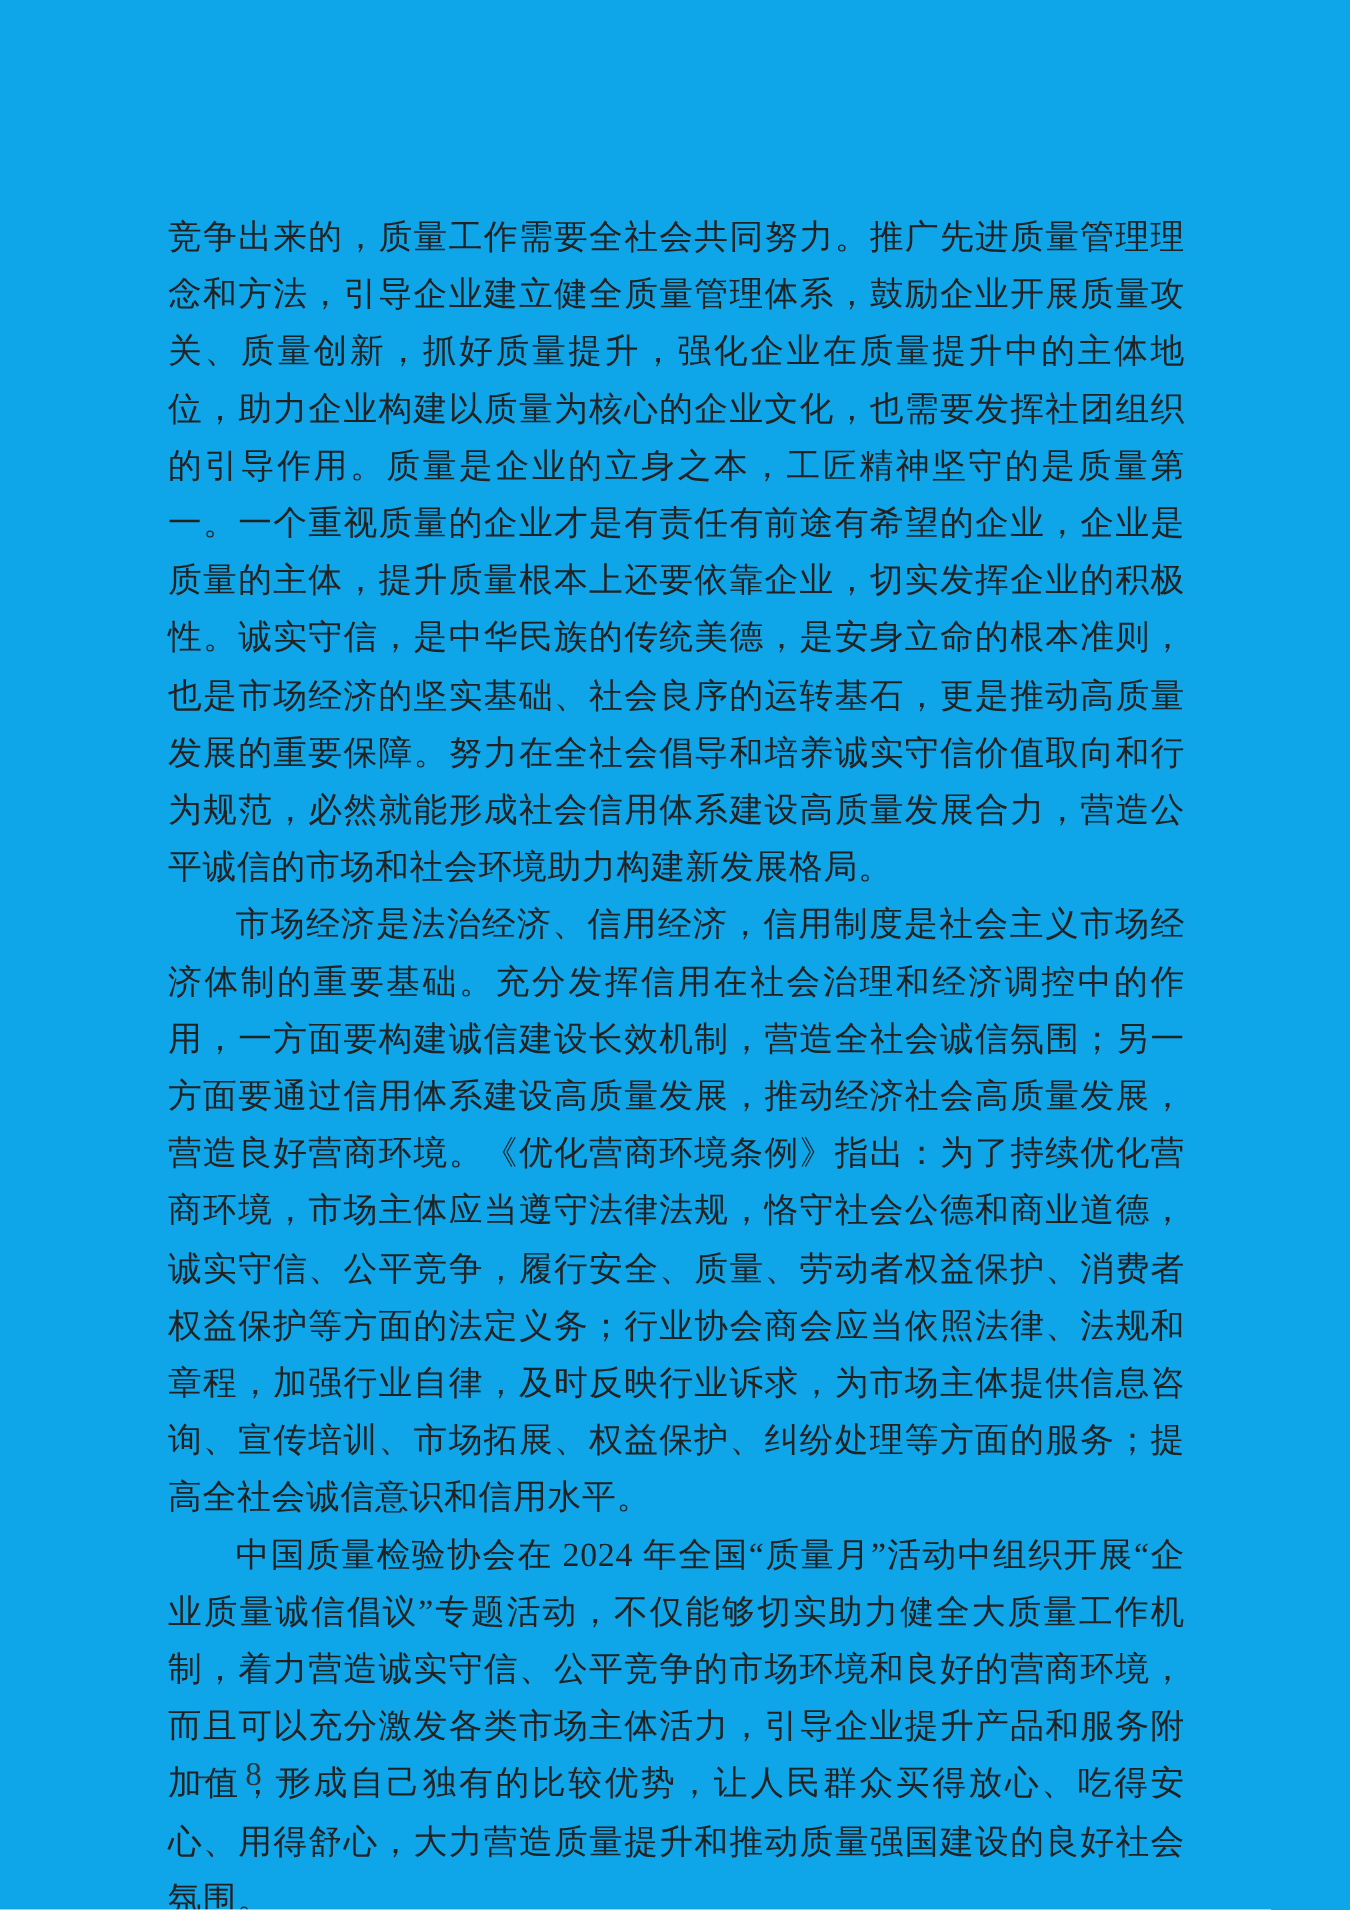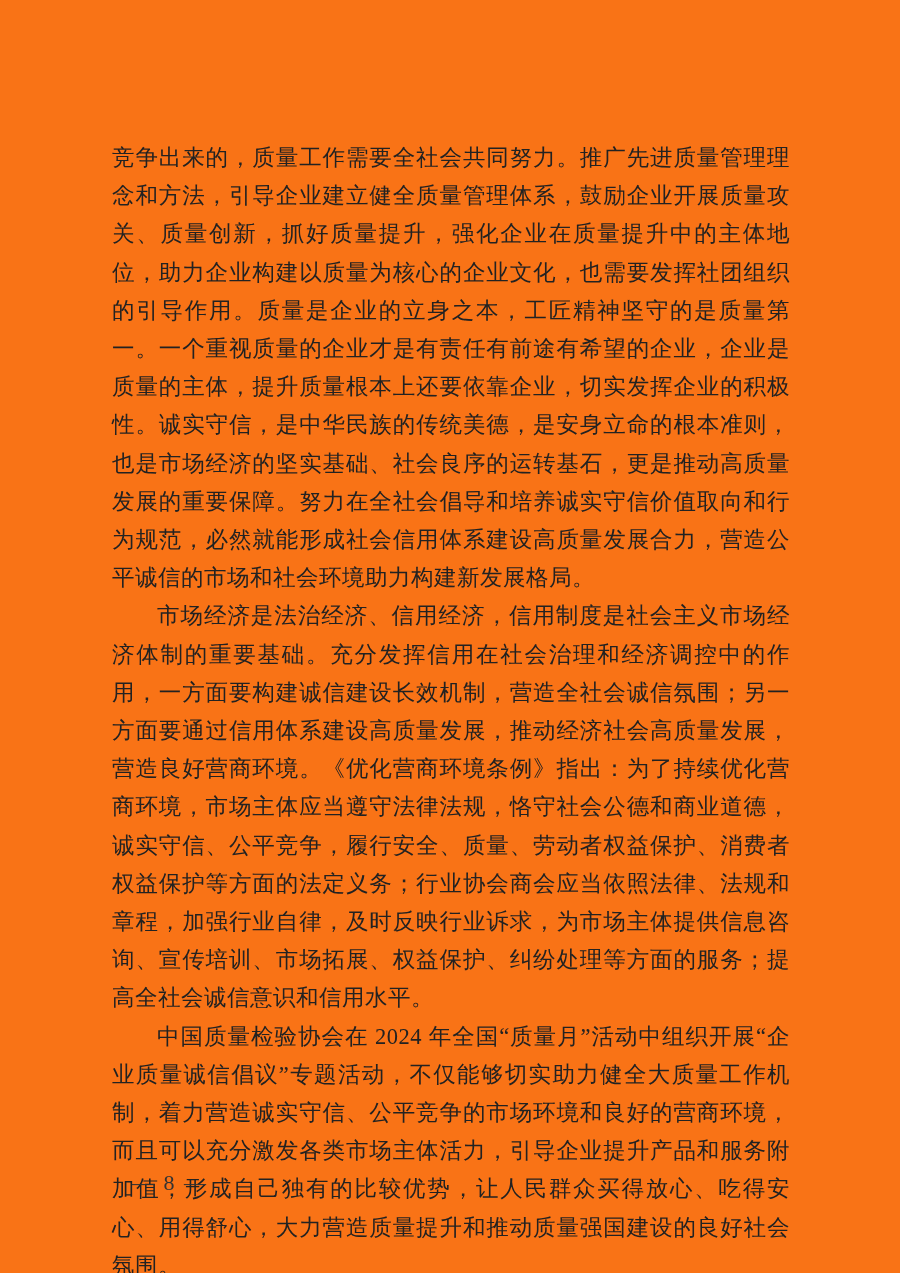--- a/index.html
+++ b/index.html
@@ -4,21 +4,21 @@
 <style>
   html, body {
     margin: 0;
     padding: 0;
     background: #ffffff;
   }
   .page {
     position: relative;
     width: 900px;
     height: 1273px;
-    background: #f97316;
+    background: #0ea5e9;
     overflow: hidden;
     font-family: "Liberation Serif", "DejaVu Serif", serif;
     color: #1e1e1e;
   }
   .text-block {
     position: absolute;
     left: 112px;
     top: 139px;
     width: 678px;
   }

